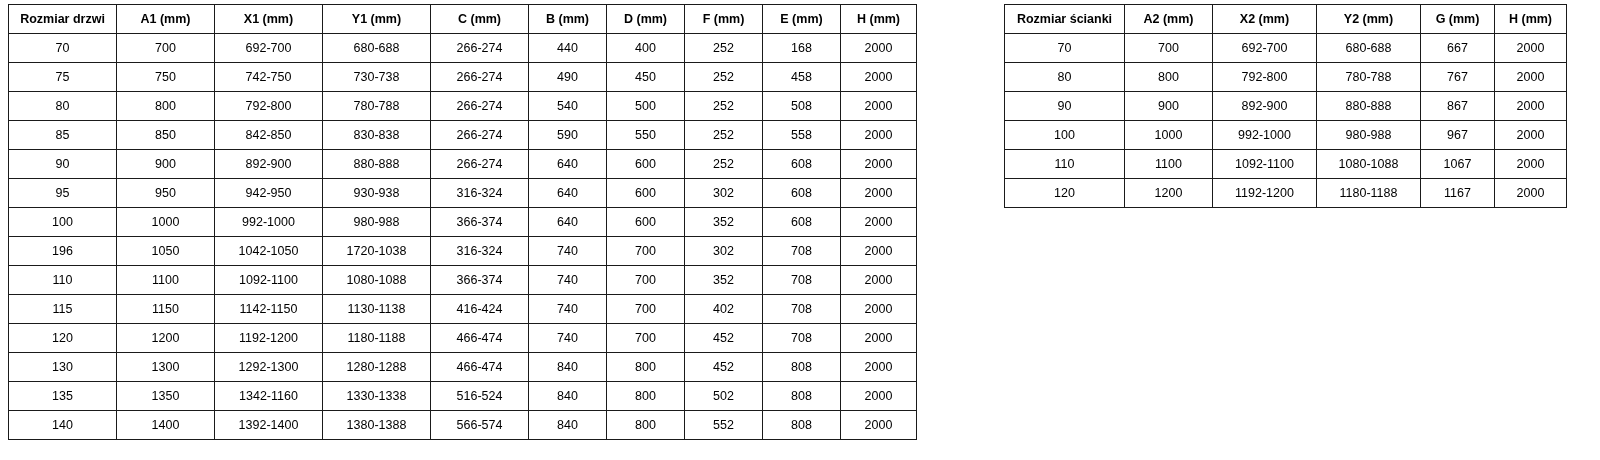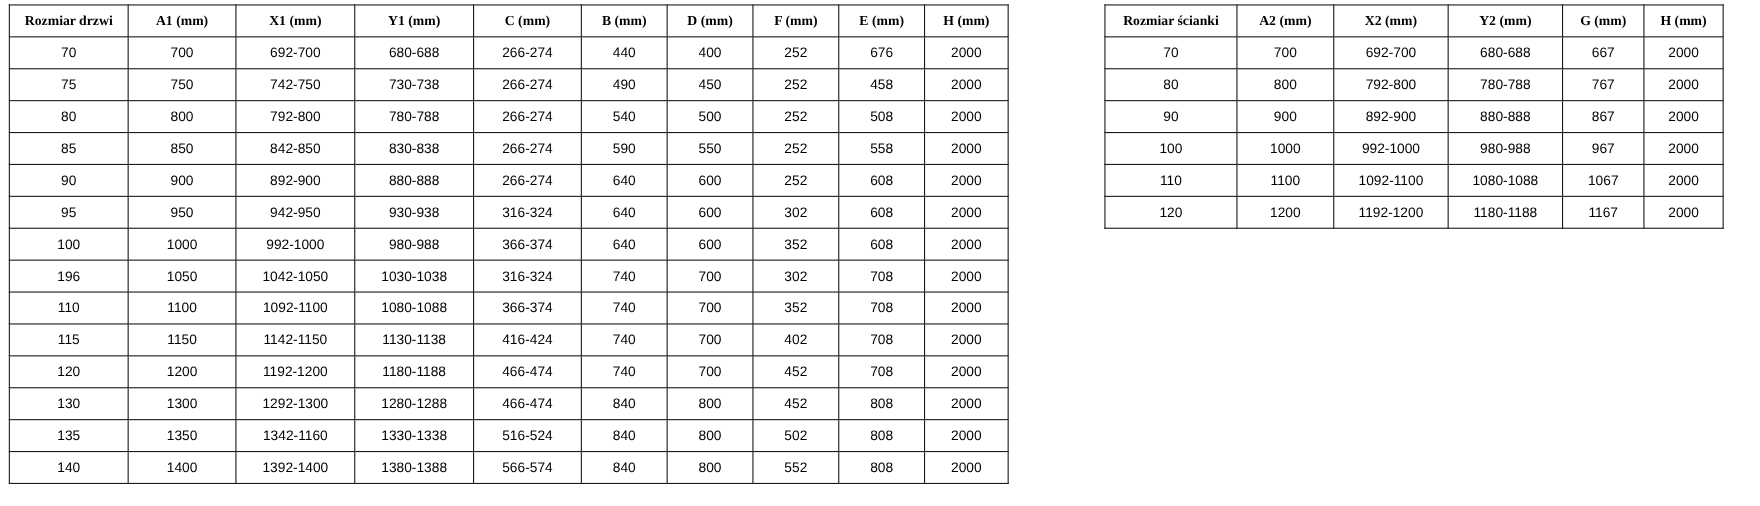--- a/index.html
+++ b/index.html
@@ -29,21 +29,20 @@
     border: 1px solid #1a1a1a;
     text-align: center;
     vertical-align: middle;
     font-size: 12.5px;
     height: 28px;
     padding: 0 4px;
     white-space: nowrap;
   }
   table.spec th {
     font-weight: bold;
-    font-family: Liberation Serif, serif;
   }
   table.spec td {
     font-weight: normal;
   }
 
   
   #doors-table-wrap {
     position: absolute;
     left: 8px;
     top: 4px;
@@ -114,21 +113,21 @@
       <tbody id="doors-body">
           <tr>
             <td>70</td>
             <td>700</td>
             <td>692-700</td>
             <td>680-688</td>
             <td>266-274</td>
             <td>440</td>
             <td>400</td>
             <td>252</td>
-            <td>676</td>
+            <td>168</td>
             <td>2000</td>
           </tr>
           <tr>
             <td>75</td>
             <td>750</td>
             <td>742-750</td>
             <td>730-738</td>
             <td>266-274</td>
             <td>490</td>
             <td>450</td>
@@ -193,21 +192,21 @@
             <td>640</td>
             <td>600</td>
             <td>352</td>
             <td>608</td>
             <td>2000</td>
           </tr>
           <tr>
             <td>196</td>
             <td>1050</td>
             <td>1042-1050</td>
-            <td>1030-1038</td>
+            <td>1720-1038</td>
             <td>316-324</td>
             <td>740</td>
             <td>700</td>
             <td>302</td>
             <td>708</td>
             <td>2000</td>
           </tr>
           <tr>
             <td>110</td>
             <td>1100</td>

